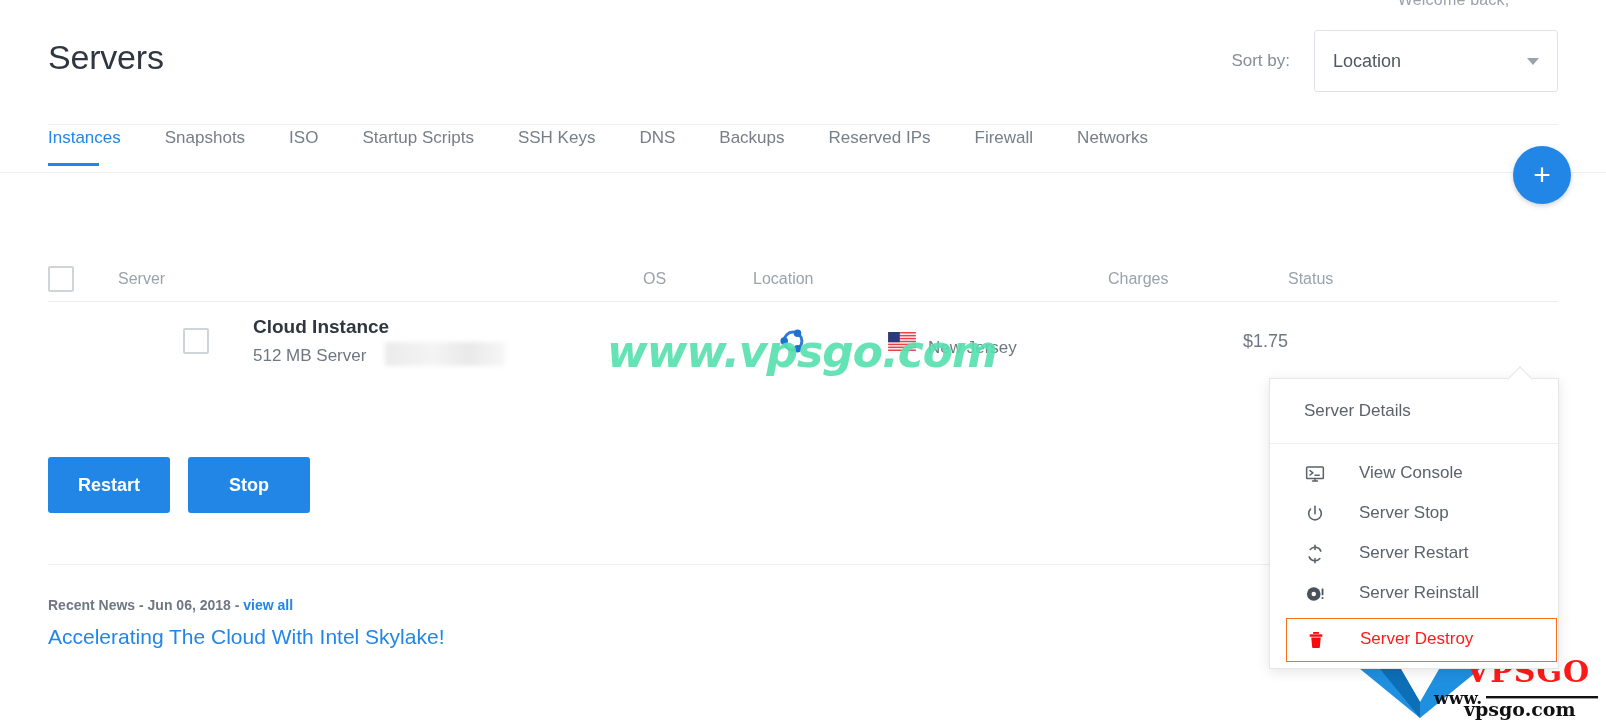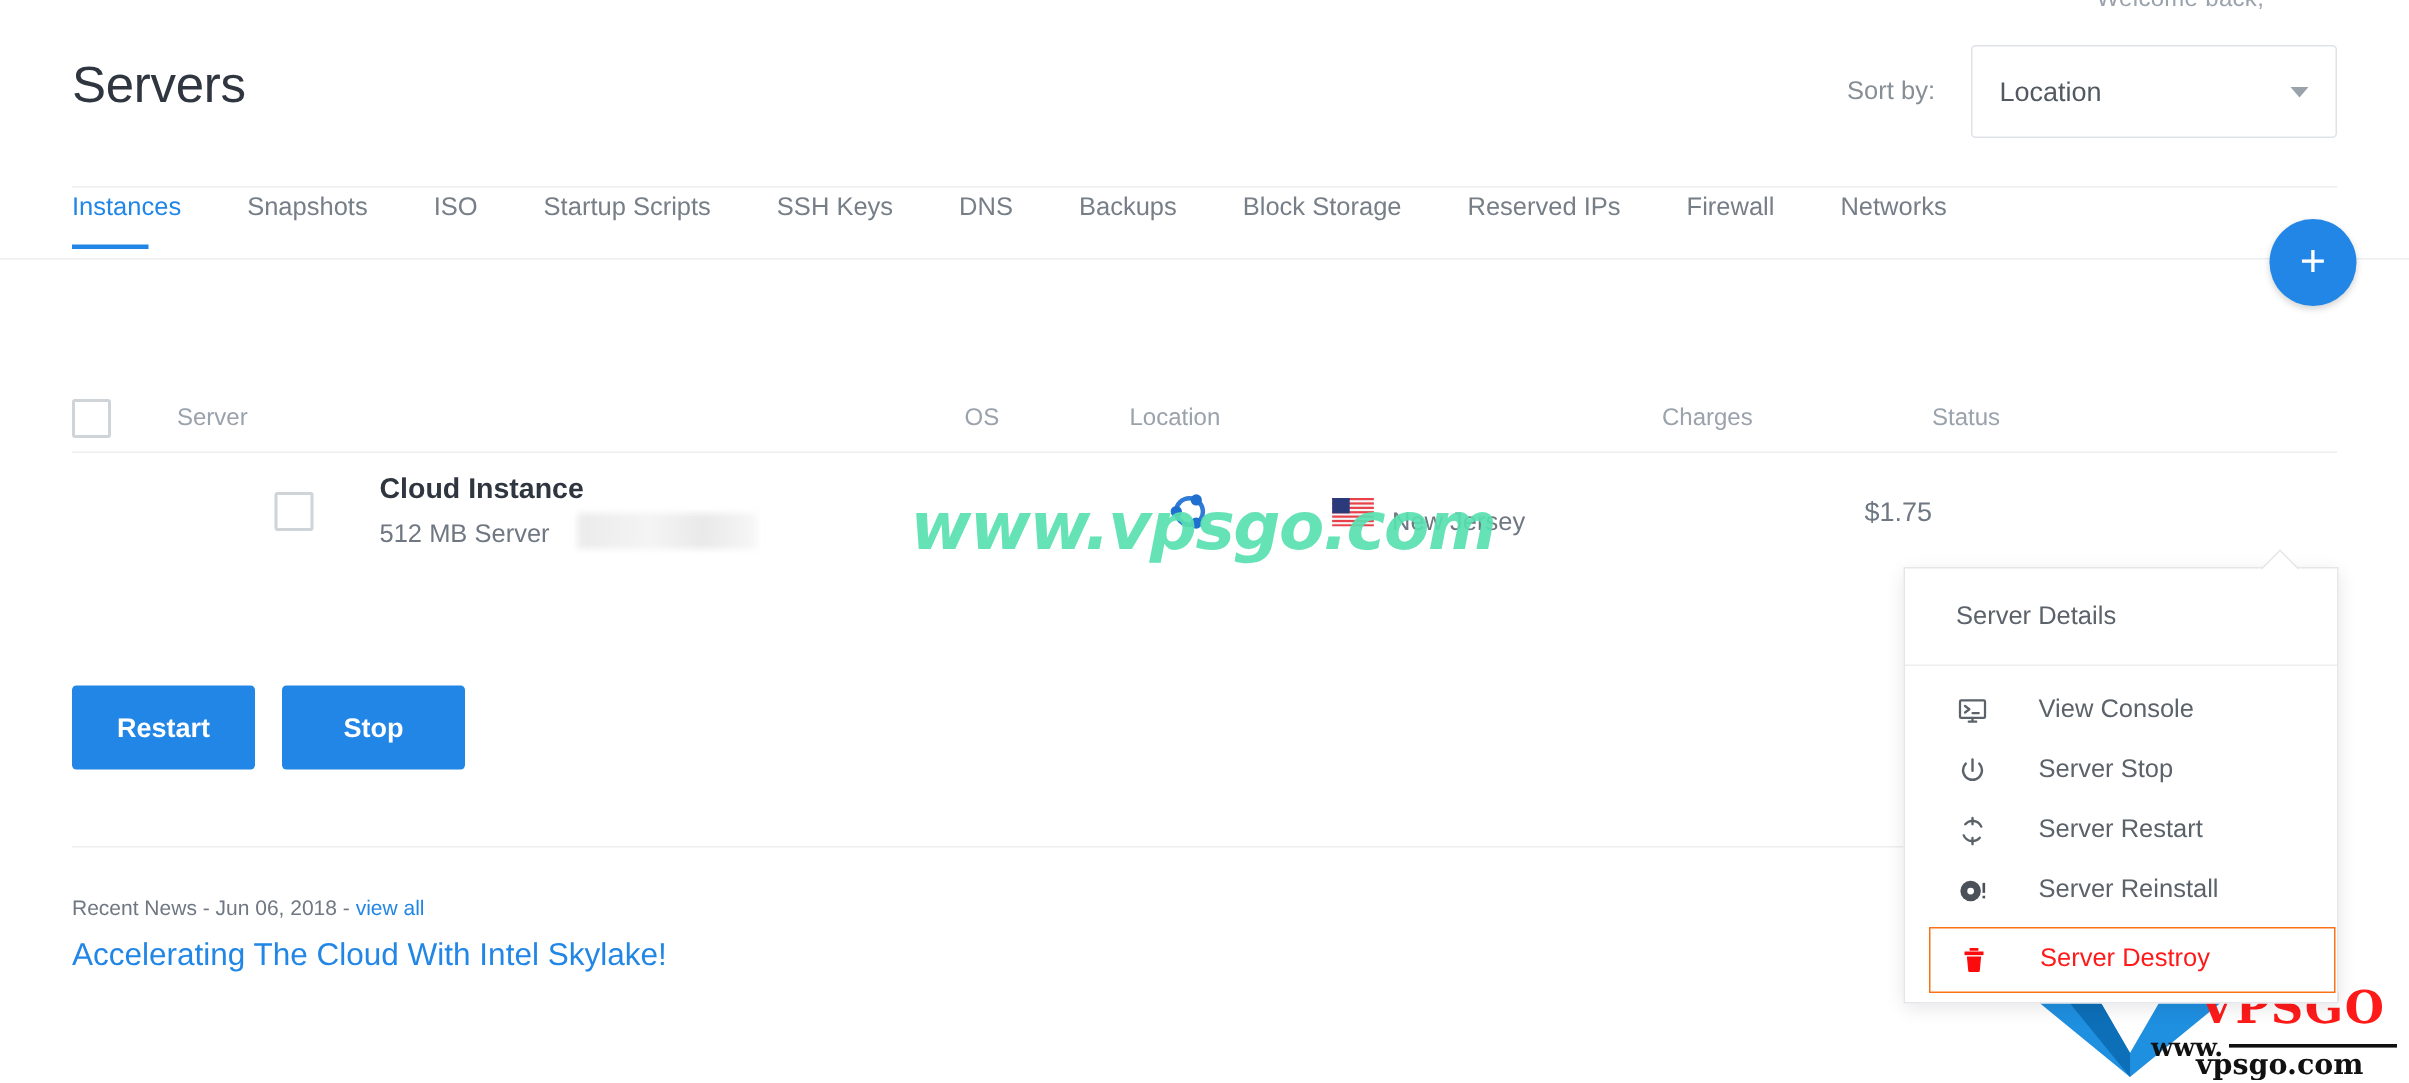--- a/index.html
+++ b/index.html
@@ -233,20 +233,21 @@
 
   
   .news {
     position: absolute;
     top: 597px; left: 48px;
   }
   .news-meta {
     font-size: 14px;
     color: #6f7782;
     margin-bottom: 12px;
+    font-weight: bold;
   }
   .news-meta a { color: #2286e6; text-decoration: none; }
   .news-title {
     font-size: 21px;
     color: #2286e6;
     text-decoration: none;
   }
 
   
   .menu {
@@ -340,21 +341,20 @@
 </div>
 
 <div class="tabs">
   <div class="tab active"><span>Instances</span></div>
   <div class="tab"><span>Snapshots</span></div>
   <div class="tab"><span>ISO</span></div>
   <div class="tab"><span>Startup Scripts</span></div>
   <div class="tab"><span>SSH Keys</span></div>
   <div class="tab"><span>DNS</span></div>
   <div class="tab"><span>Backups</span></div>
-  <div class="tab"><span>Block Storage</span></div>
   <div class="tab"><span>Reserved IPs</span></div>
   <div class="tab"><span>Firewall</span></div>
   <div class="tab"><span>Networks</span></div>
 </div>
 <div class="tabs-rule"></div>
 
 <div class="fab">
   <span>+</span>
 </div>
 

